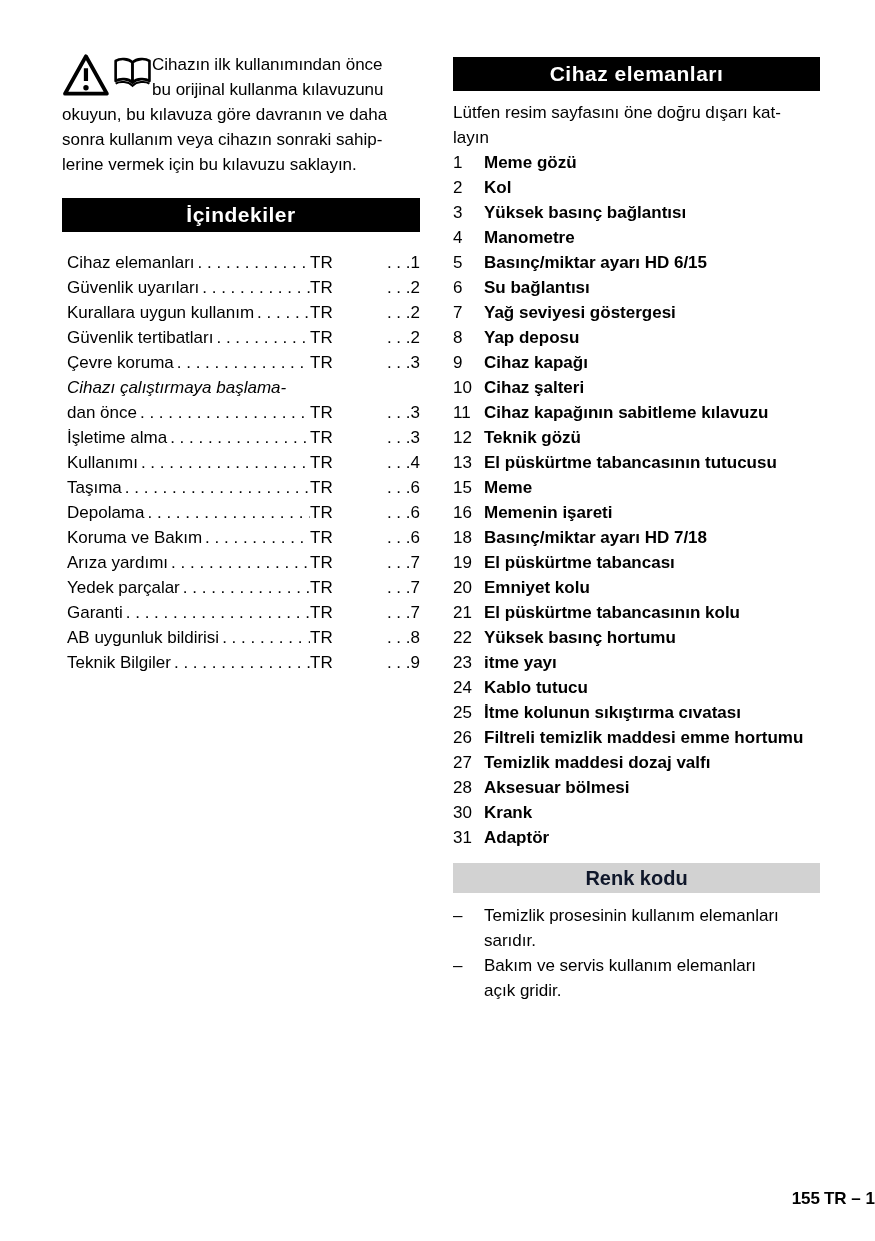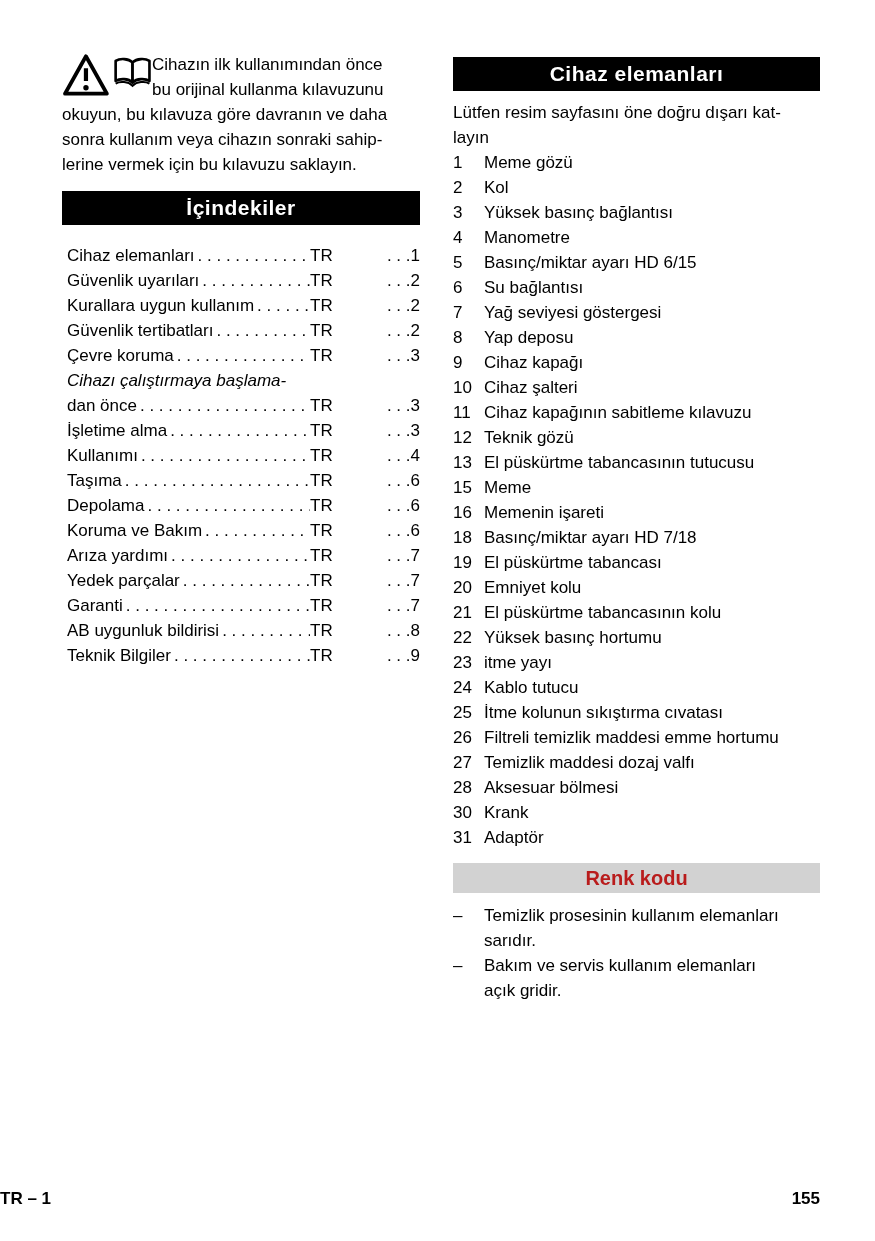--- a/index.html
+++ b/index.html
@@ -24,60 +24,60 @@
     color: #fff;
     font-weight: bold;
     font-size: 21px;
     line-height: 34px;
     height: 34px;
     text-align: center;
     letter-spacing: 0.5px;
   }
   .gray-header {
     background: #d2d2d2;
-    color: #b91c1c;
+    color: #0f172a;
     font-weight: bold;
     font-size: 20px;
     line-height: 30px;
     height: 30px;
     text-align: center;
     margin-top: 13px;
     margin-bottom: 10px;
   }
 
   
-  .intro { white-space: pre-line; margin-bottom: 14px; text-align: left; }
+  .intro { white-space: pre-line; margin-bottom: 21px; text-align: left; }
   .intro-icons { float: left; width: 90px; height: 48px; display: flex; align-items: flex-start; gap: 3px; }
   .intro-icons svg { display: block; }
 
   .contents-header { margin-top: 7px; margin-bottom: 18px; }
 
   
   .toc-row { }
   .toc-pre { padding-left: 5px; font-style: italic; }
   .toc-line { display: flex; align-items: baseline; padding-left: 5px; }
   .toc-label { white-space: nowrap; flex: 0 0 auto; }
   .toc-leader { flex: 1 1 auto; overflow: hidden; white-space: nowrap; padding: 0 3px; }
   .toc-tr { flex: 0 0 48px; }
   .toc-pg { flex: 0 0 62px; text-align: right; white-space: nowrap; }
 
   
   .device-intro { white-space: pre-line; margin-top: 9px; }
   .dev-row { display: flex; align-items: baseline; }
   .dev-num { flex: 0 0 31px; }
-  .dev-label { flex: 1 1 auto; }
+  .dev-label { flex: 1 1 auto; font-weight: bold; }
 
   .bullet-row { display: flex; align-items: baseline; }
   .bullet-dash { flex: 0 0 31px; }
   .bullet-text { flex: 1 1 auto; white-space: pre-line; }
 
   
   .footer-center {
     position: absolute; left: 0; right: 0; top: 1186px;
-    text-align: left; font-weight: bold;
+    text-align: right; font-weight: bold;
   }
   .footer-right {
     position: absolute; right: 55px; top: 1186px;
     font-weight: bold;
   }
 </style>
 </head>
 <body>
 
 <div class="page">

